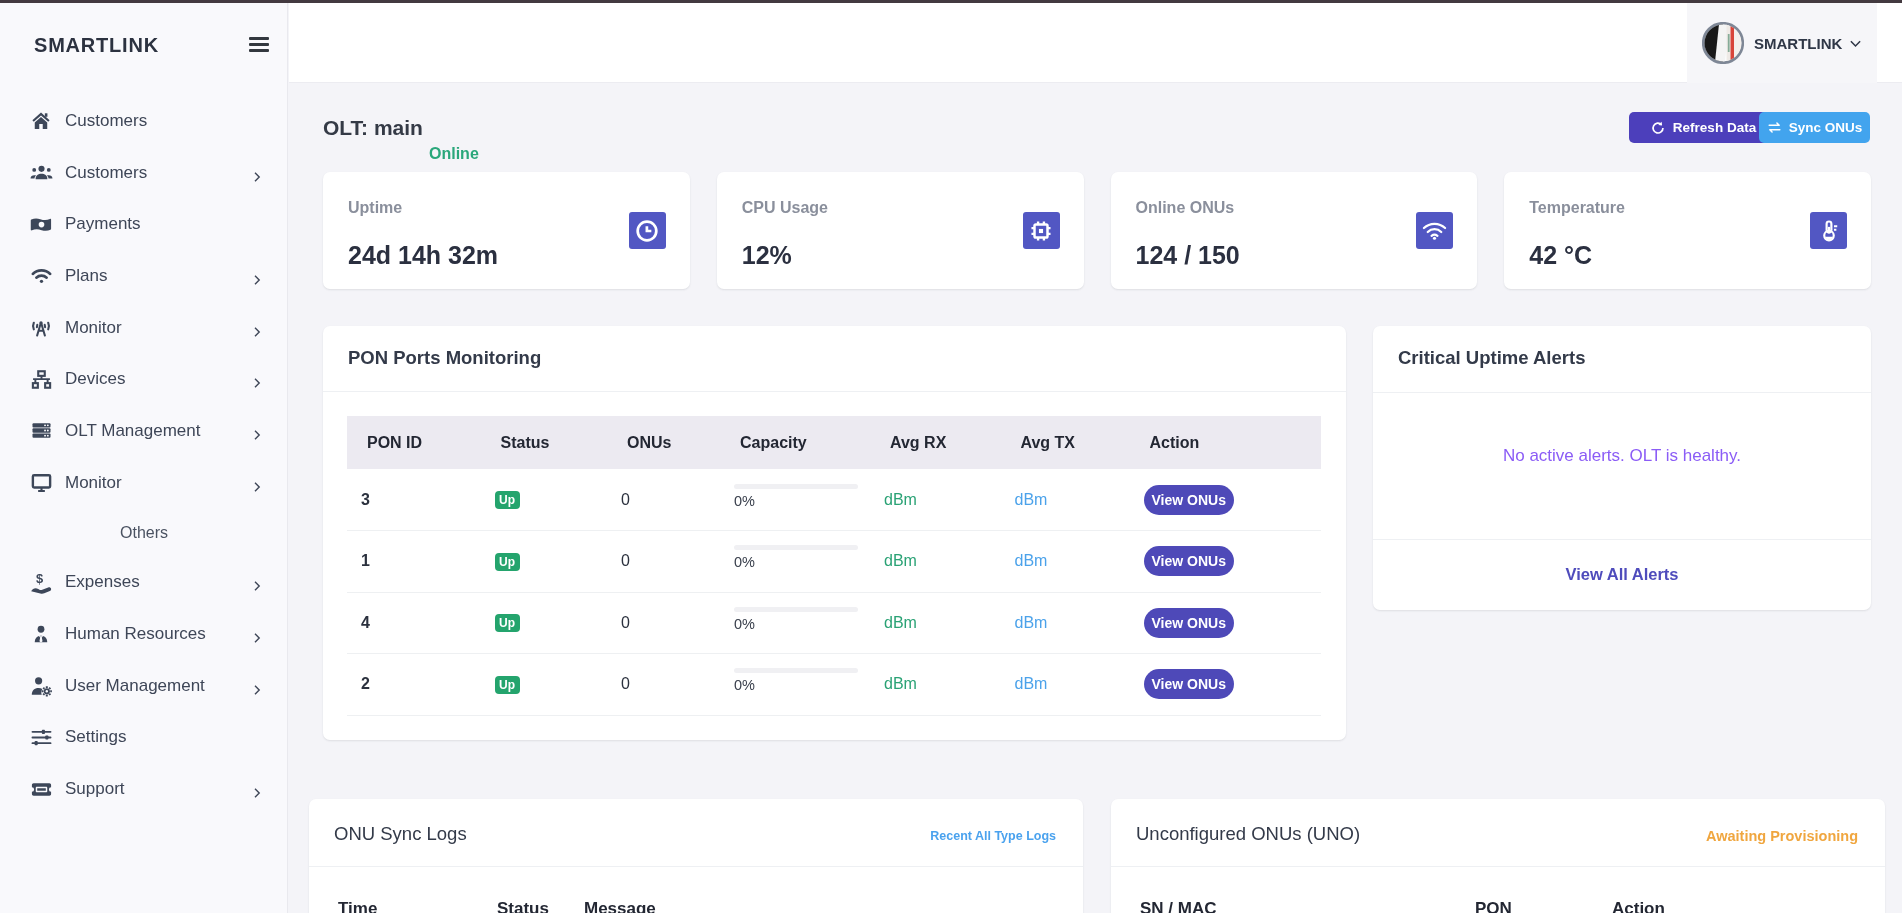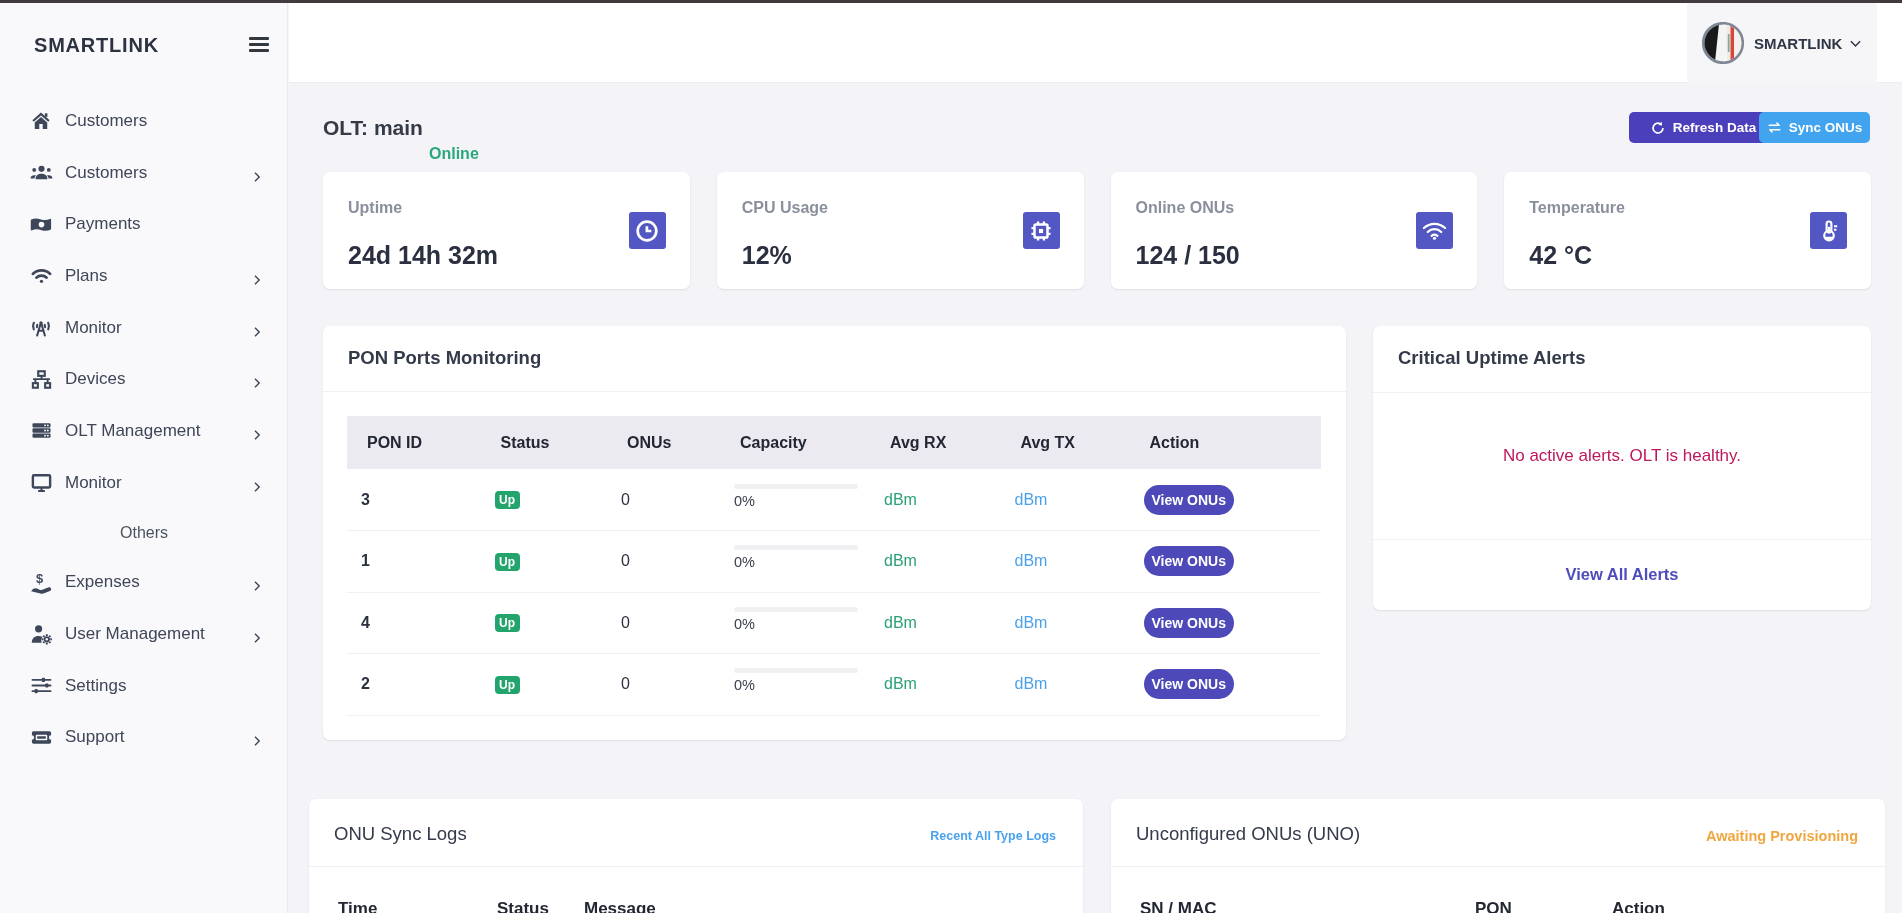--- a/index.html
+++ b/index.html
@@ -34,21 +34,21 @@
 .carddiv { position:absolute; left:0; top:64.5px; width:100%; border-top:1px solid #eef0f3; }
 table.pon { position:absolute; left:24px; top:90px; border-collapse:collapse; width:974px; table-layout:fixed; font-size:16px; color:#2b313e; }
 table.pon th { background:#eceaf1; font-weight:bold; text-align:left; padding:0 20px; height:53px; color:#232733; }
 table.pon td { padding:0 14px; height:61.5px; border-bottom:1px solid #eef0f2; }
 .badge-up { display:inline-block; background:#24a46d; color:#fff; font-size:12px; font-weight:bold; padding:2px 4.5px; border-radius:4px; }
 .capwrap { height:32px; } .pbar { width:124px; height:5px; background:#f0f0f3; border-radius:3px; }
 .pct { font-size:14.5px; color:#3a404d; margin-top:4px; }
 .dbm-g { color:#2aa275; }
 .dbm-b { color:#4ba2ea; }
 .viewonus { display:inline-block; background:#4e49b8; color:#fff; font-size:14px; font-weight:bold; border-radius:16px; padding:7px 8px; }
-.alert-body { position:absolute; left:0; top:65.5px; width:100%; height:128px; display:flex; align-items:center; justify-content:center; font-size:17px; color:#be185d; }
+.alert-body { position:absolute; left:0; top:65.5px; width:100%; height:128px; display:flex; align-items:center; justify-content:center; font-size:17px; color:#8b5cf6; }
 .alert-foot { position:absolute; left:0; top:212.5px; width:100%; height:71px; display:flex; align-items:center; justify-content:center; font-size:16.5px; font-weight:bold; color:#4f4cbc; border-top:1px solid #eef0f3; }
 .bhead { position:absolute; left:0; top:0; width:100%; height:68px; border-bottom:1px solid #eef0f3; }
 .bhead .t { position:absolute; left:25px; top:24px; font-size:18.5px; font-weight:normal; color:#333a49; }
 .bhead .r { position:absolute; right:27px; top:29px; font-size:14px; font-weight:bold; }
 .bhead .r.sm { font-size:12.5px; top:30px; }
 .bhead .r.md { font-size:14.5px; }
 .btable { position:absolute; left:25px; top:100px; width:724px; font-size:17px; font-weight:bold; color:#232733; }
 </style>
 </head>
 <body>
@@ -175,20 +175,33 @@
       </div>
     <div class="mtitle">Others</div>
     <div class="mi">
         <span class="ic">
           <svg width="23" height="23" viewBox="0 0 24 24" fill="#3d4759">
             <text x="10" y="12.6" font-size="13.5" font-weight="bold" text-anchor="middle" font-family="Liberation Sans">$</text>
             <path d="M1.2 21.2c1.6-3.2 4.7-4 7.4-2.5l1.8 1c.5.3 1.2.3 1.7.1l6.9-2.6c1.3-.5 2.7.1 3 1.3.2 1-.3 2-1.3 2.4l-5.8 2.4c-1 .4-2 .5-3.1.4z"></path>
           </svg>
         </span>
         <span class="tx">Expenses</span>
+        <span class="ch"><svg width="10" height="10" viewBox="0 0 10 10" fill="none" stroke="#3e4657" stroke-width="1.4">
+            <path d="M3 0.8 7.2 5 3 9.2"></path>
+          </svg></span>
+      </div>
+    <div class="mi">
+        <span class="ic">
+          <svg width="22" height="22" viewBox="0 0 24 24" fill="#3d4759">
+            <circle cx="12" cy="6.8" r="3.7"></circle>
+            <path d="M5.2 21c0-4.4 2.6-7.2 6.8-7.2s6.8 2.8 6.8 7.2z"></path>
+            <path fill="#f9f9fc" d="M10.3 12.9 12 15l1.7-2.1.8 1-1.6 2 .8 4.1-1.7 1.4-1.7-1.4.8-4.1-1.6-2z"></path>
+          </svg>
+        </span>
+        <span class="tx">Human Resources</span>
         <span class="ch"><svg width="10" height="10" viewBox="0 0 10 10" fill="none" stroke="#3e4657" stroke-width="1.4">
             <path d="M3 0.8 7.2 5 3 9.2"></path>
           </svg></span>
       </div>
     <div class="mi">
         <span class="ic">
           <svg width="24" height="24" viewBox="0 0 24 24" fill="#3d4759">
             <circle cx="9.6" cy="6.8" r="3.6"></circle>
             <path d="M2.8 20.8c0-4.2 2.6-6.8 6.8-6.8 1.4 0 2.7.3 3.7.9-.7 1.1-1 2.4-1 3.6 0 .8.2 1.6.5 2.3z"></path>
             <g>

